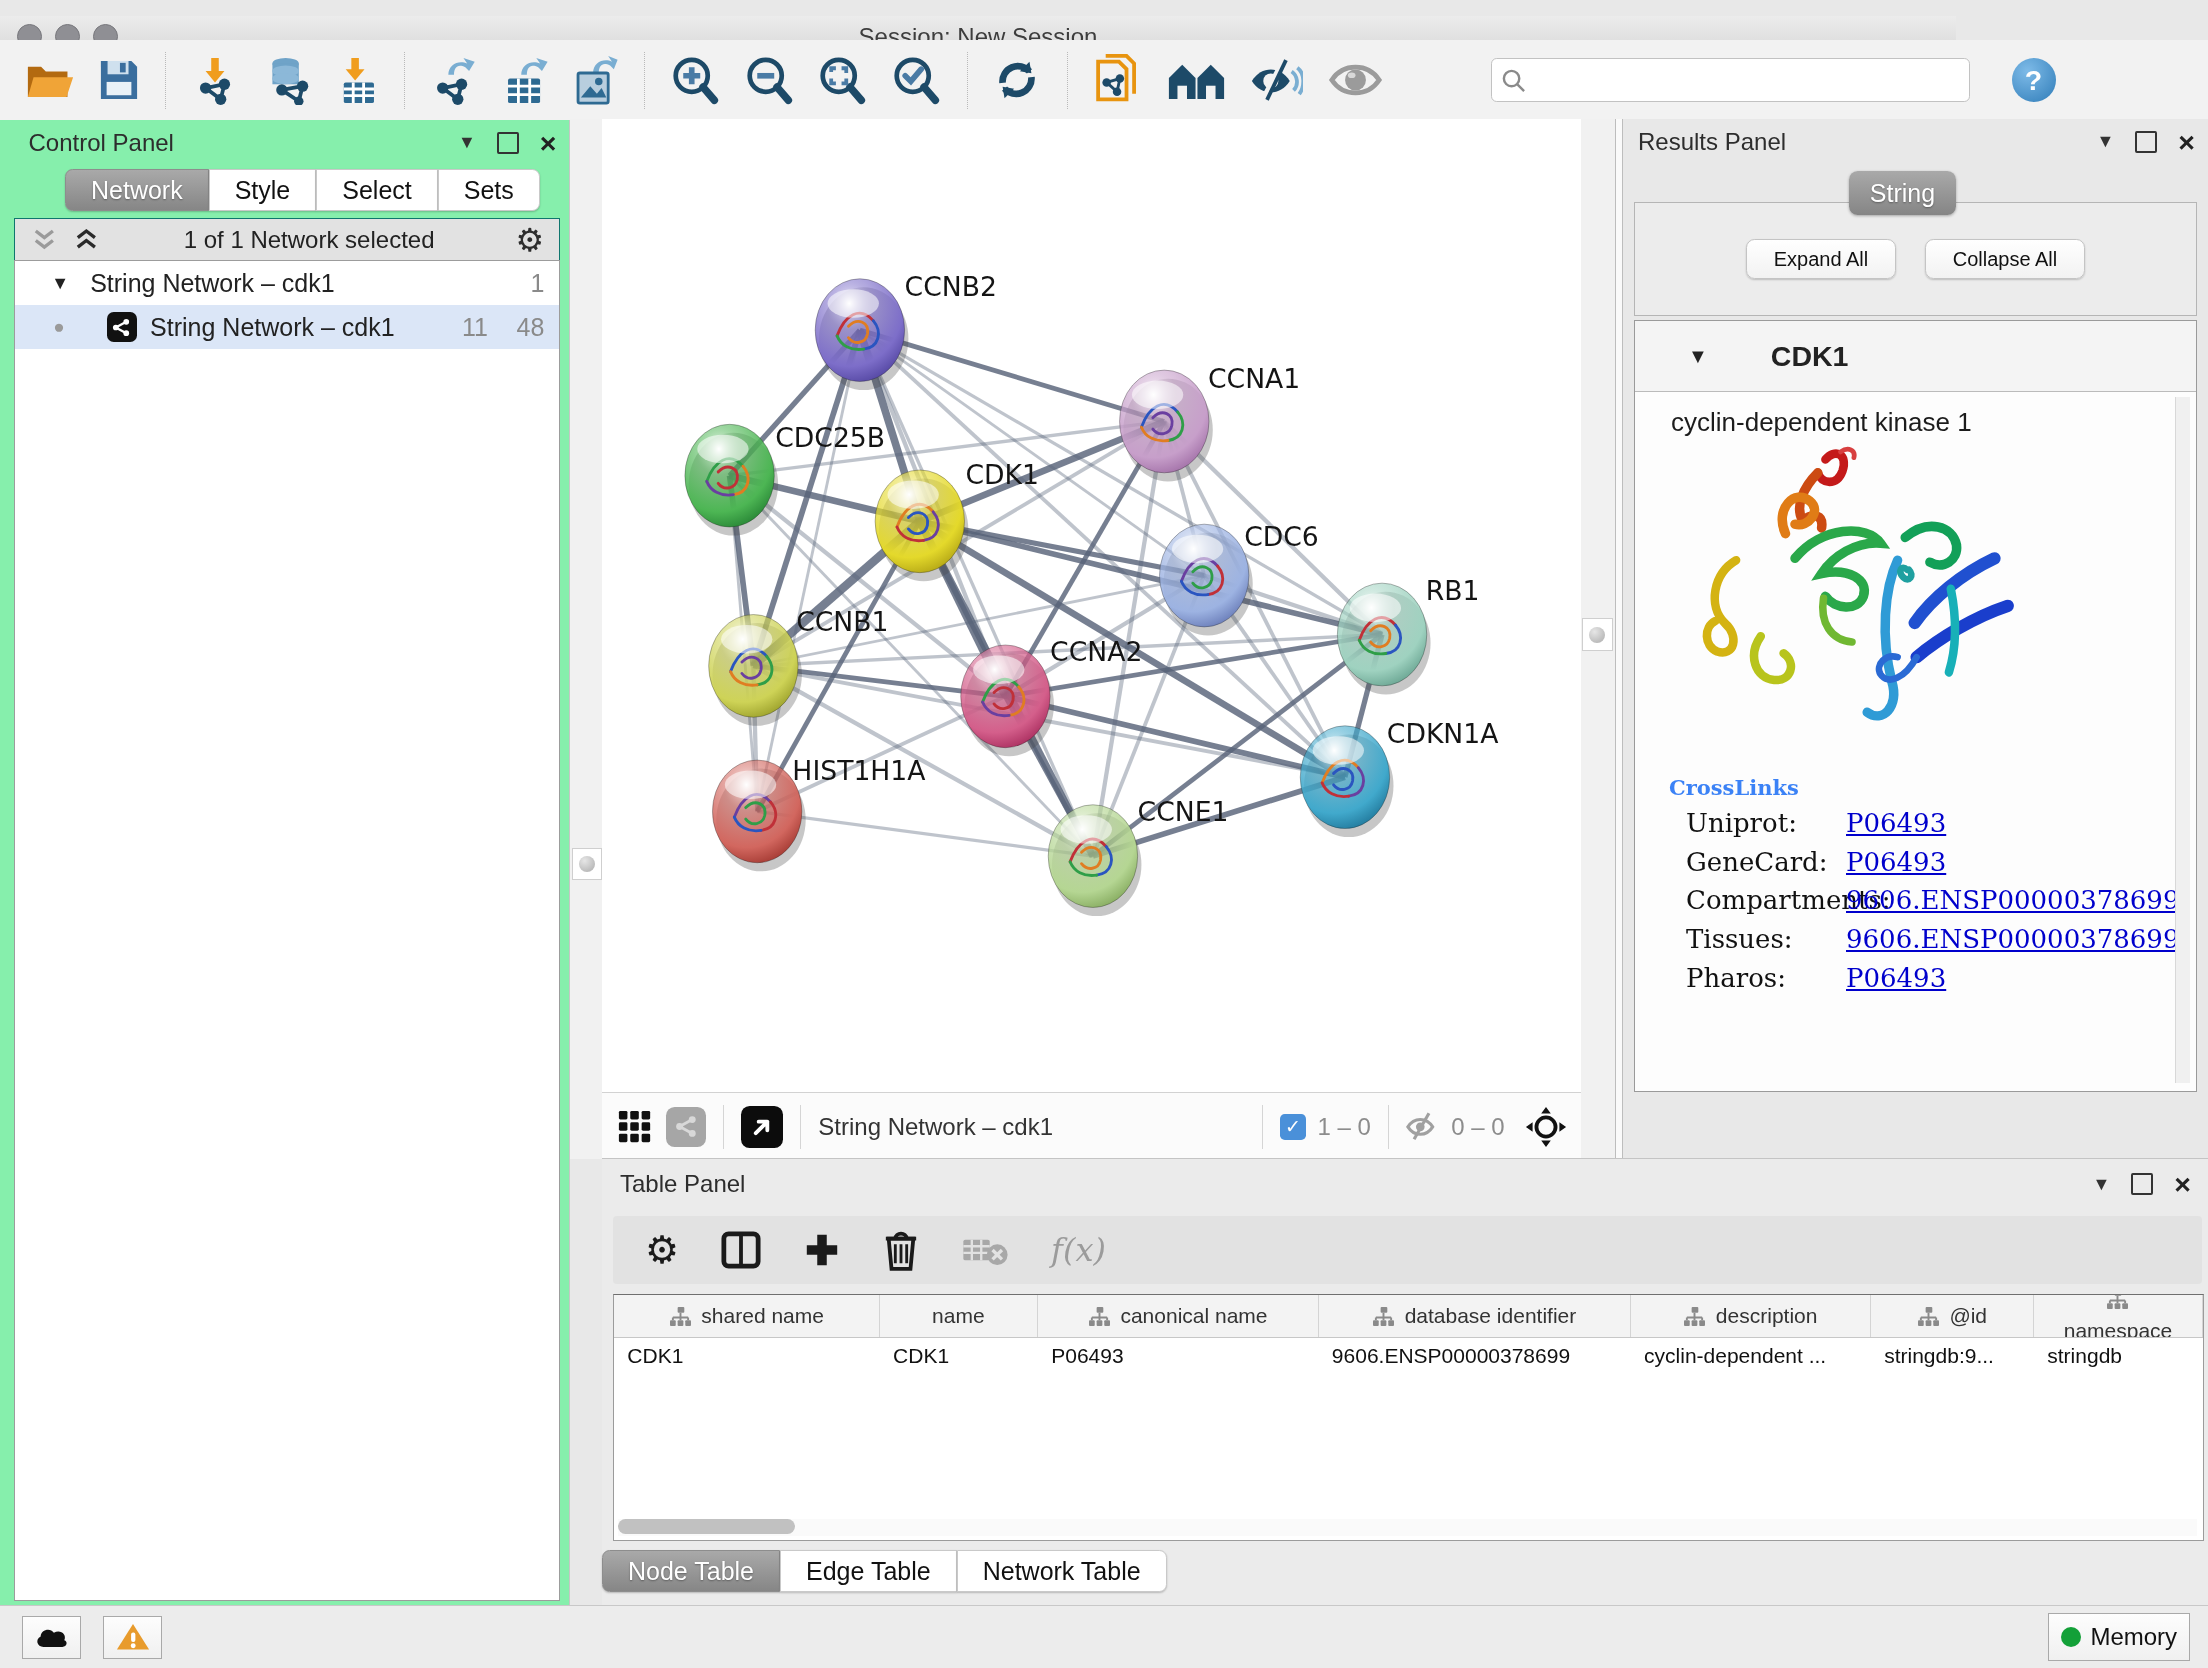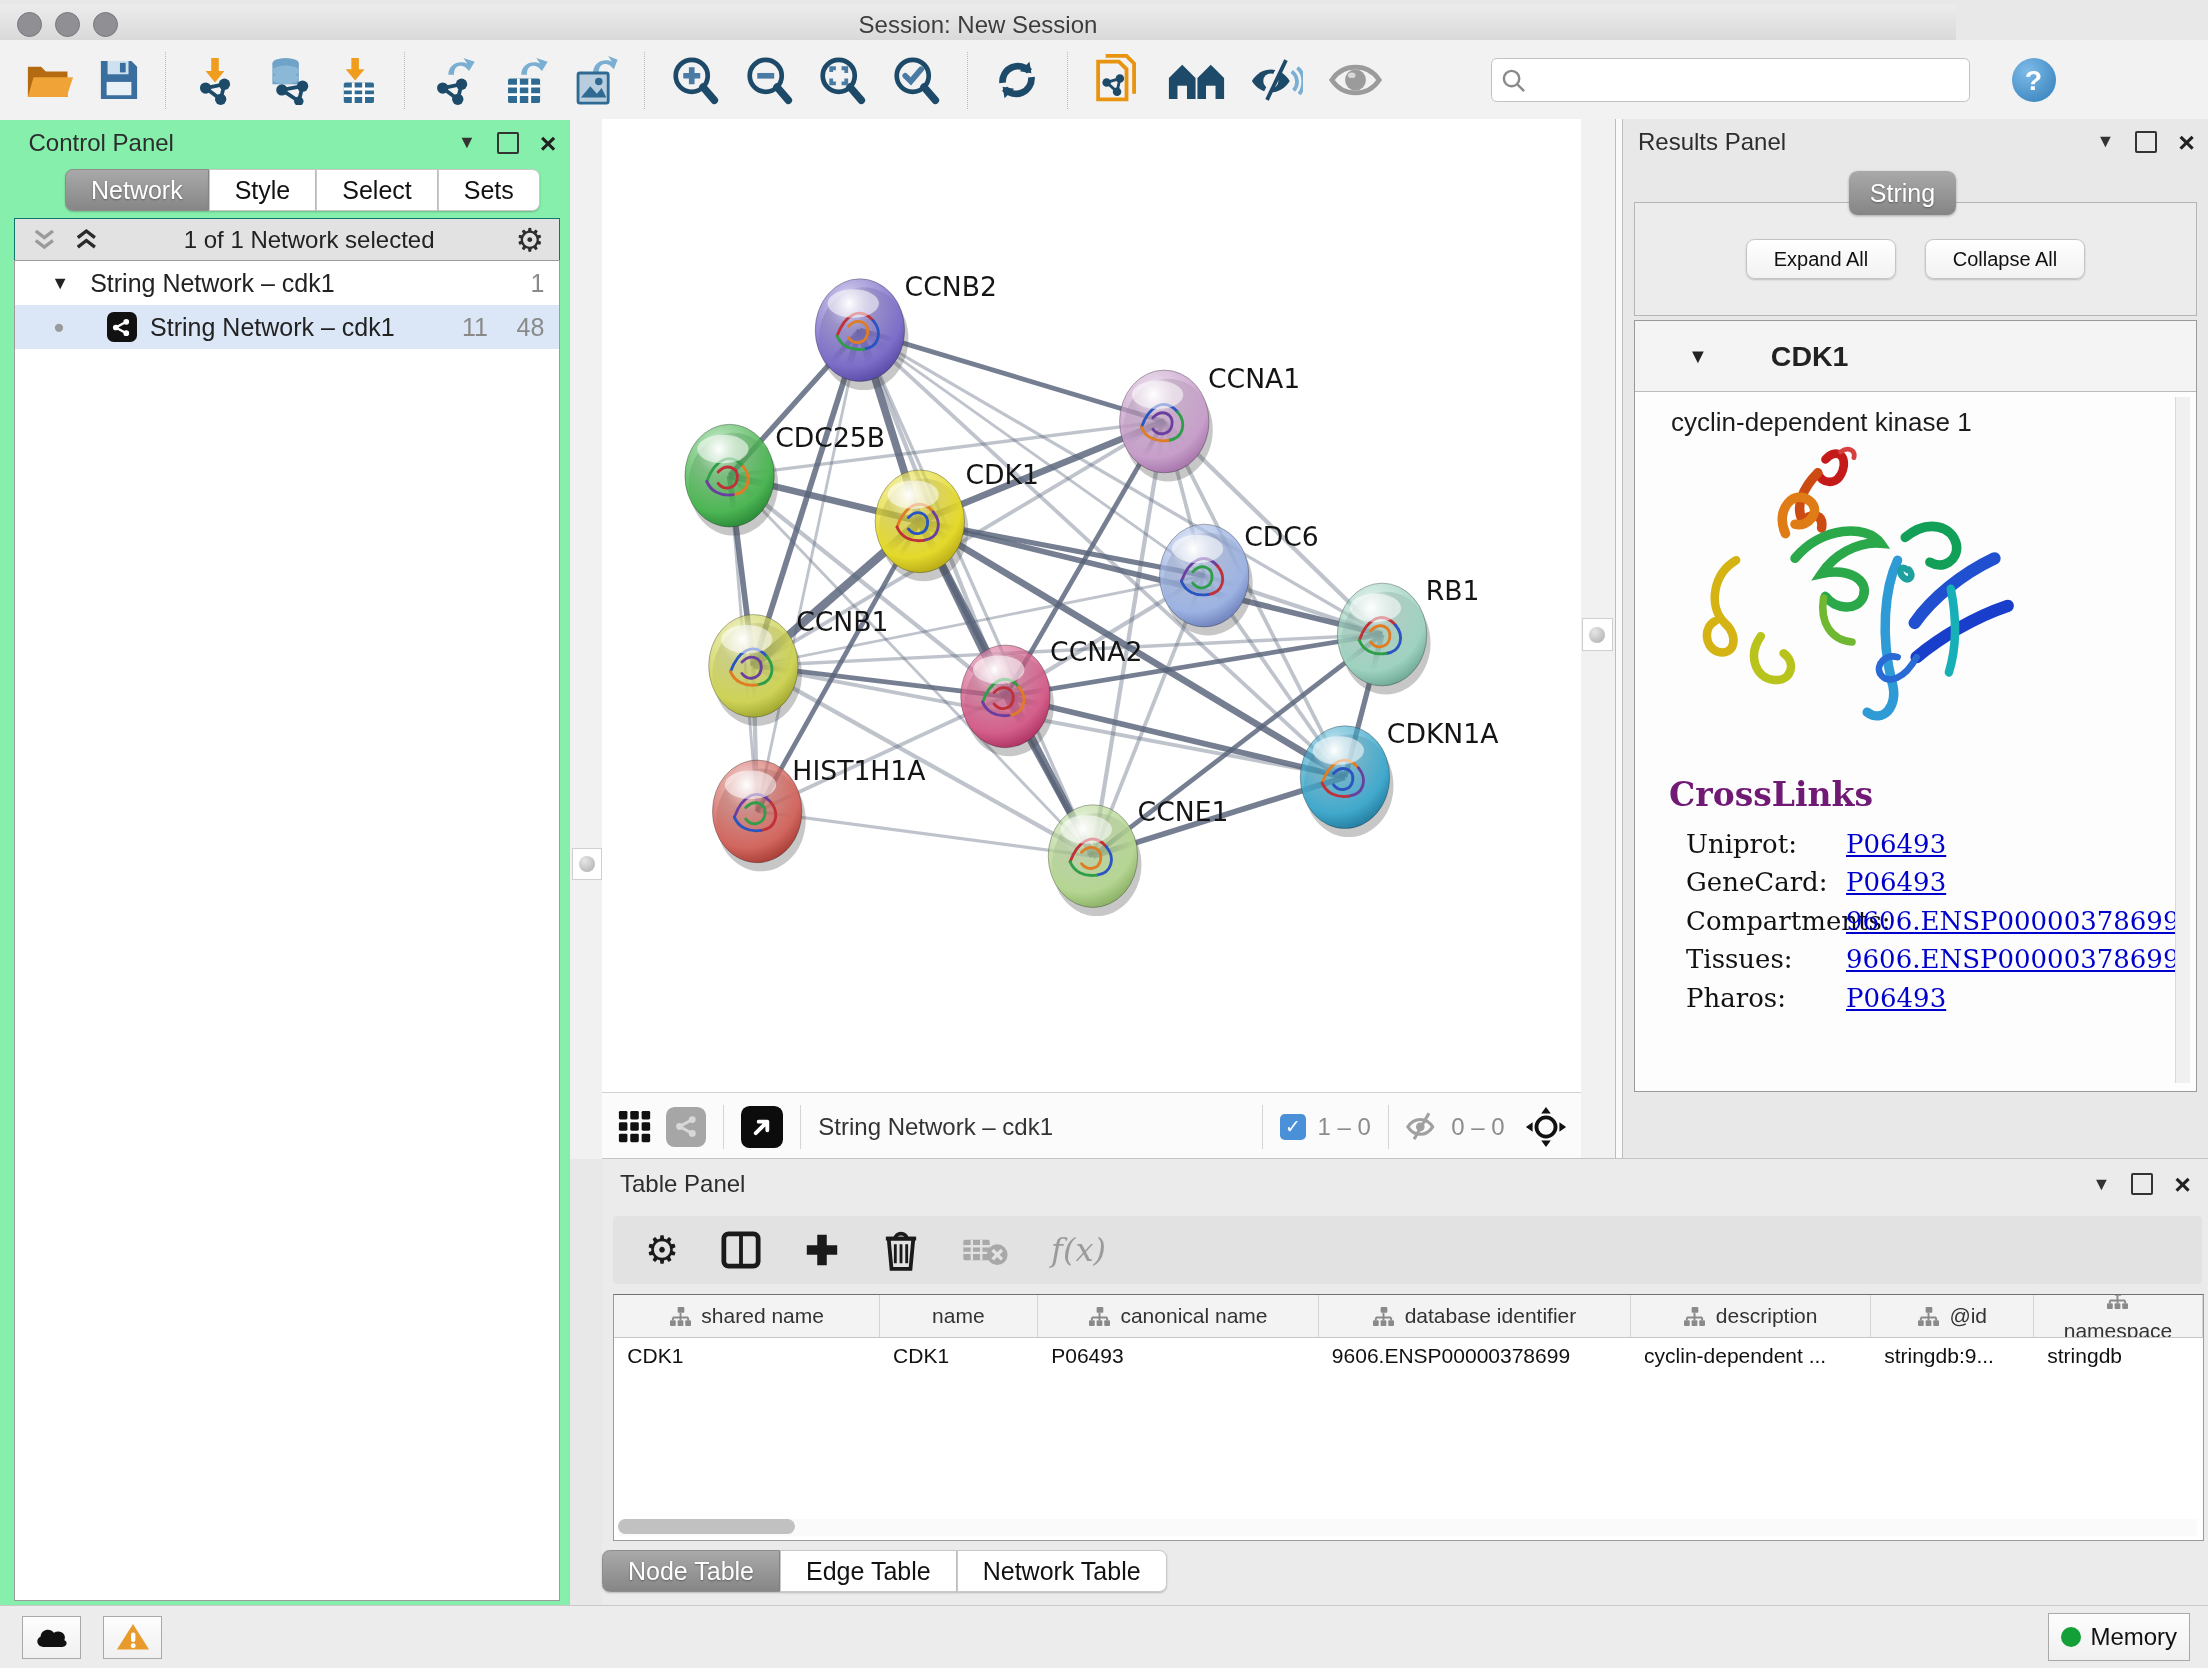--- a/index.html
+++ b/index.html
@@ -1,21 +1,21 @@
 <!DOCTYPE html>
 <html style="font-size:15px"><head>
 <meta charset="utf-8">
 <style>
   html,body{margin:0;padding:0;background:#e8e8e8;}
   body{width:2208px;height:1668px;position:relative;overflow:hidden;
        font-family:"Liberation Sans","DejaVu Sans",sans-serif;color:#222;
        -webkit-font-smoothing:antialiased;}
   .abs{position:absolute;}
   
-  .titlebar{left:0;top:4px;width:1956px;height:40px;
+  .titlebar{left:0;top:16px;width:1956px;height:40px;
     background:linear-gradient(#ececec,#d7d7d7);border-bottom:1px solid #b3b3b3;}
   .tl{width:23px;height:23px;border-radius:50%;background:#8f8f94;
       border:1px solid #77777c;top:7.6px;}
   .wtitle{width:100%;text-align:center;top:6.7px;font-size:24px;color:#3d3d3d;}
   
   .toolbar{left:0;top:40px;width:2208px;height:80px;background:#f2f2f2;
     border-bottom:1px solid #bcbcbc;display:flex;align-items:center;}
   .tbsep{width:0;height:57px;border-left:1.9px dotted #b9b9b9;margin:0 13.3px;}
   .tbi{display:flex;align-items:center;justify-content:center;height:67px;padding:0 12.4px;}
   .searchbox{width:458px;height:42px;background:#fff;border:1px solid #c2c2c2;
@@ -676,21 +676,21 @@
       <path d="M150 160 C146 186 158 204 180 206" stroke="#70b832" stroke-width="8"></path>
       <path d="M236 96 C260 76 286 84 290 104 C292 120 276 130 262 122" stroke="#12a058" stroke-width="10"></path>
       <path d="M228 120 C214 150 210 200 222 248 C230 274 212 292 196 280" stroke="#2f9bd6" stroke-width="10"></path>
       <path d="M238 130 C232 124 228 132 234 138 C240 144 246 136 240 130" stroke="#1fa0a0" stroke-width="7"></path>
       <path d="M330 118 C296 134 264 160 246 186" stroke="#2050d0" stroke-width="13"></path>
       <path d="M344 168 C308 180 272 202 248 222" stroke="#1a3ecc" stroke-width="13"></path>
       <path d="M248 222 C236 244 218 252 210 240 C204 230 216 218 228 222" stroke="#2a6ad4" stroke-width="7"></path>
       <path d="M284 150 C290 180 290 212 282 238" stroke="#18b0b8" stroke-width="9"></path>
     </g>
   </svg>
-  <div style="font-family:'DejaVu Serif','Liberation Serif',serif;font-size:33px;font-weight:bold;color:#701a75;margin:15px 0 15px 34px;">CrossLinks</div>
+  <div style="font-family:'DejaVu Serif','Liberation Serif',serif;font-size:21px;font-weight:bold;color:#3b82f6;margin:15px 0 8px 34px;">CrossLinks</div>
   <div id="xlinks">
       <div class="xrow">
         <span class="xl">Uniprot:</span>
         <a href="#">P06493</a>
       </div>
       <div class="xrow">
         <span class="xl">GeneCard:</span>
         <a href="#">P06493</a>
       </div>
       <div class="xrow">

